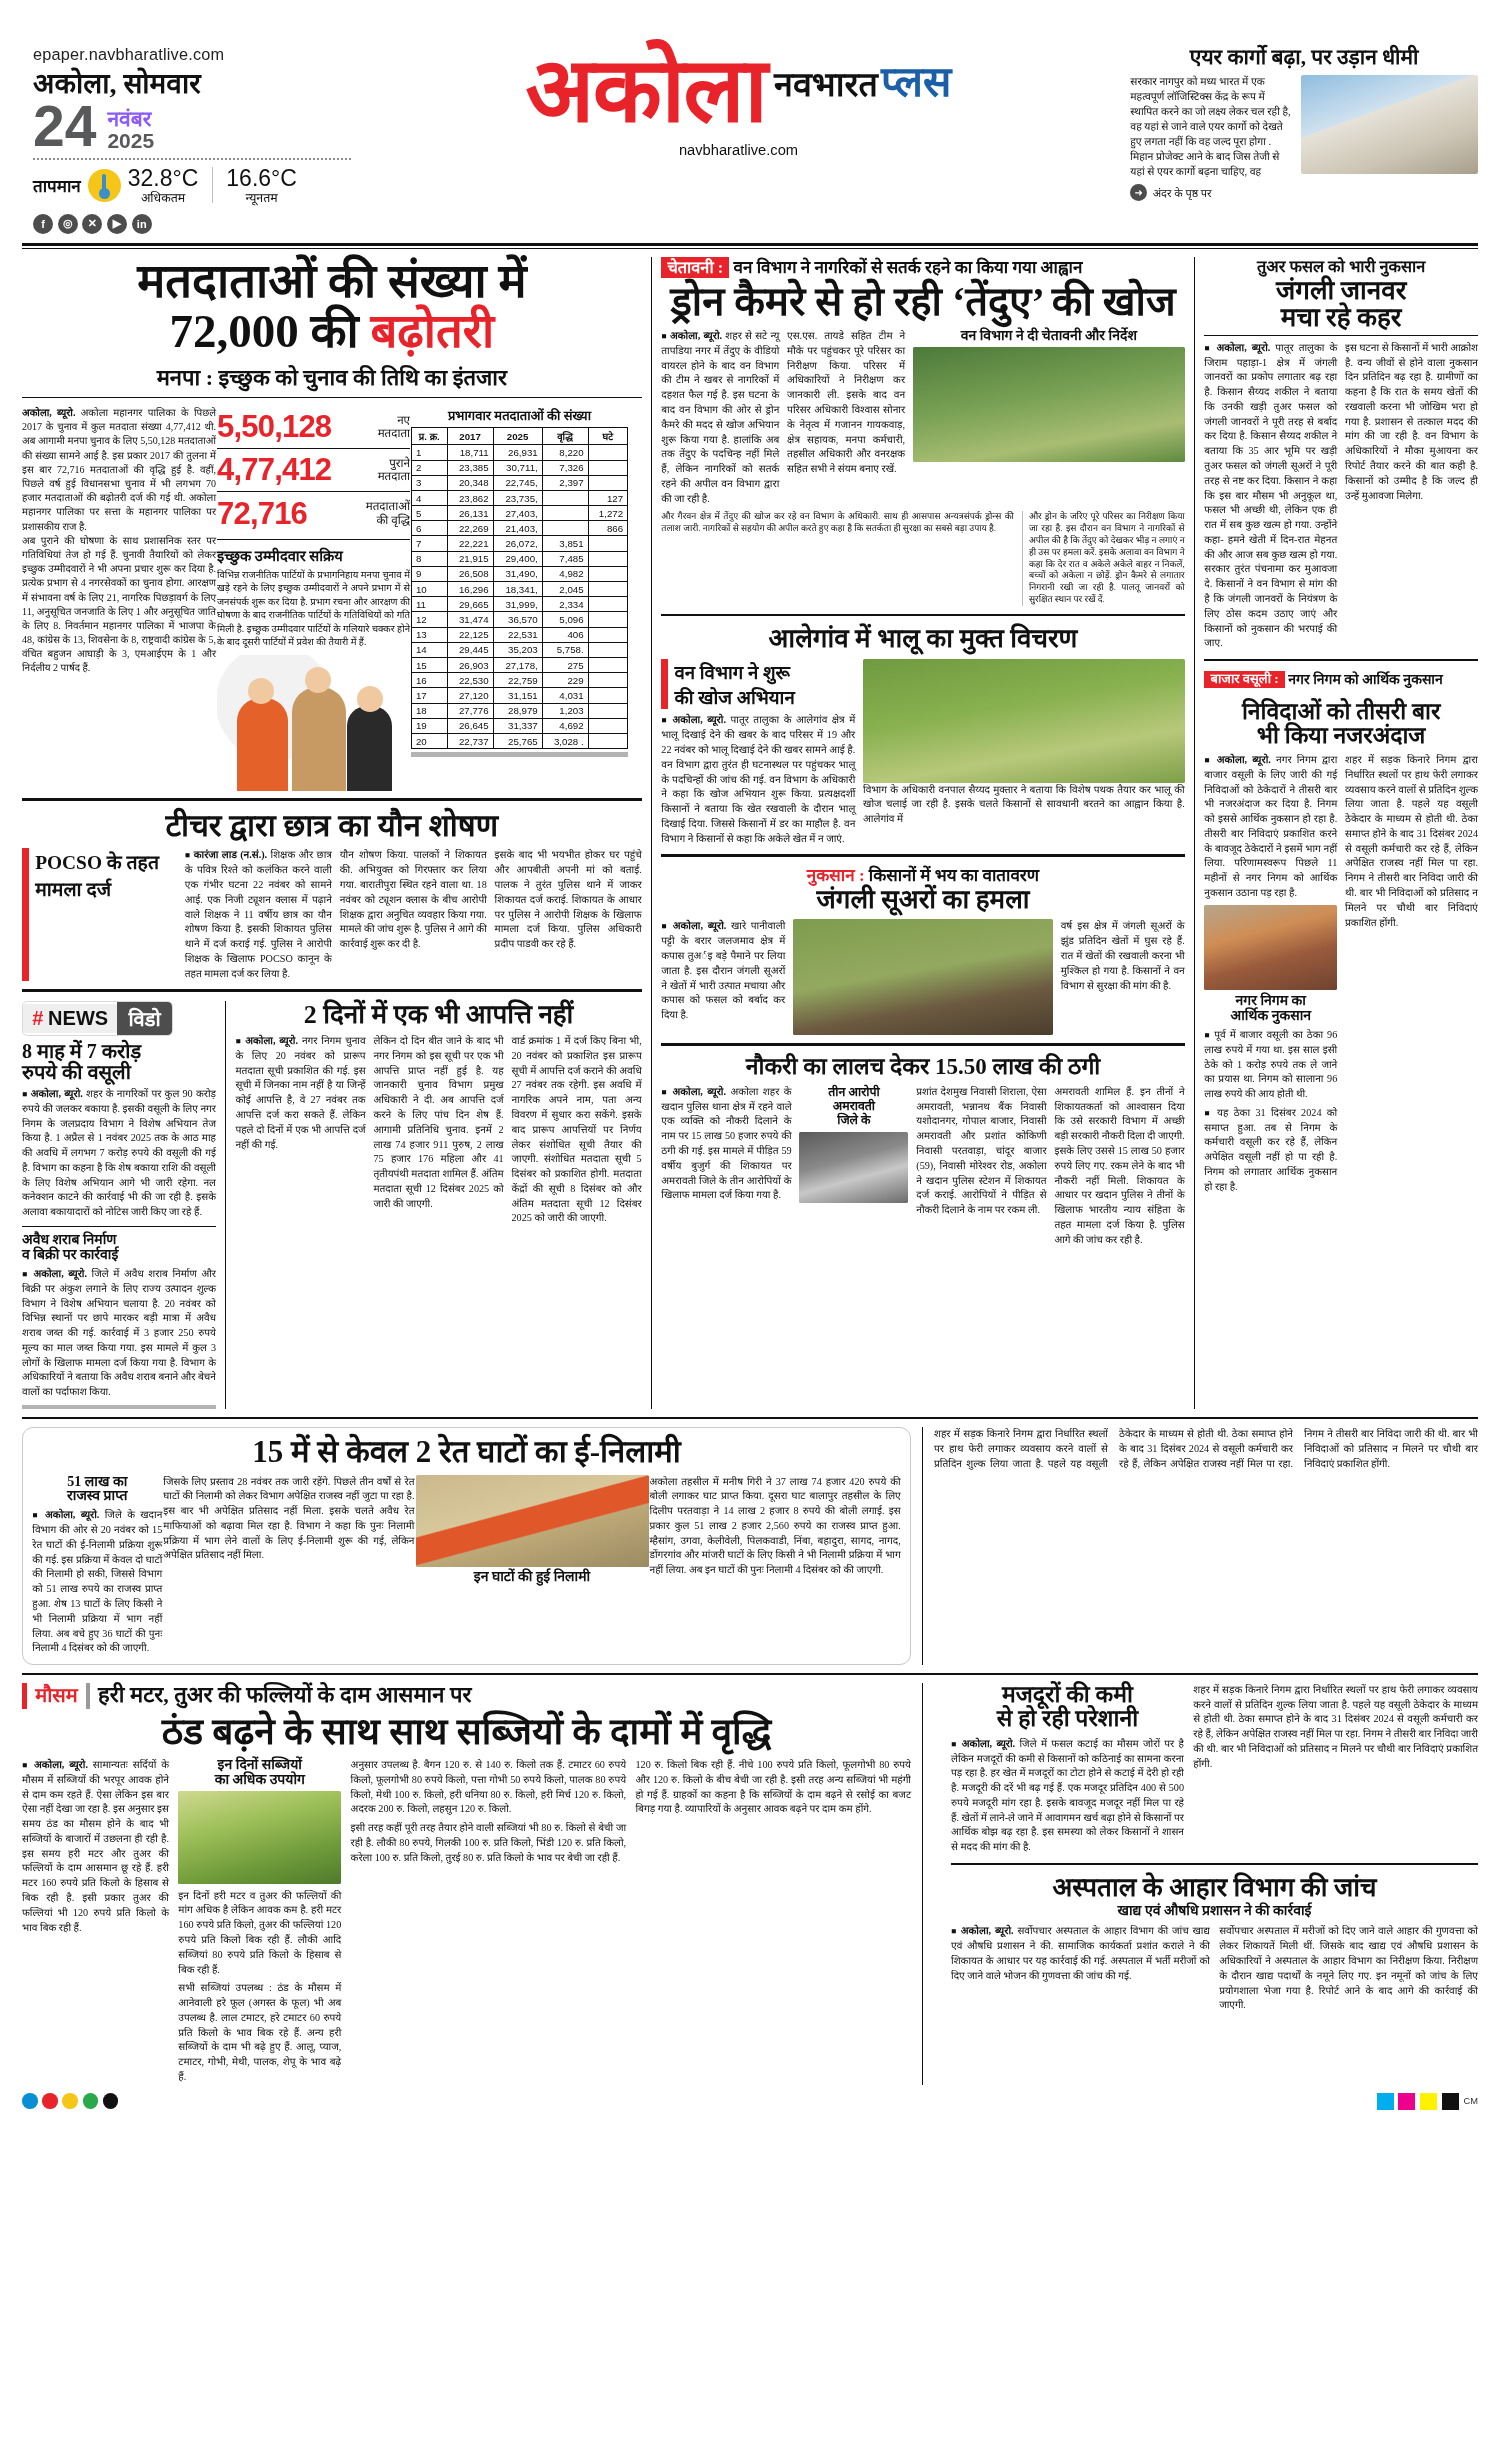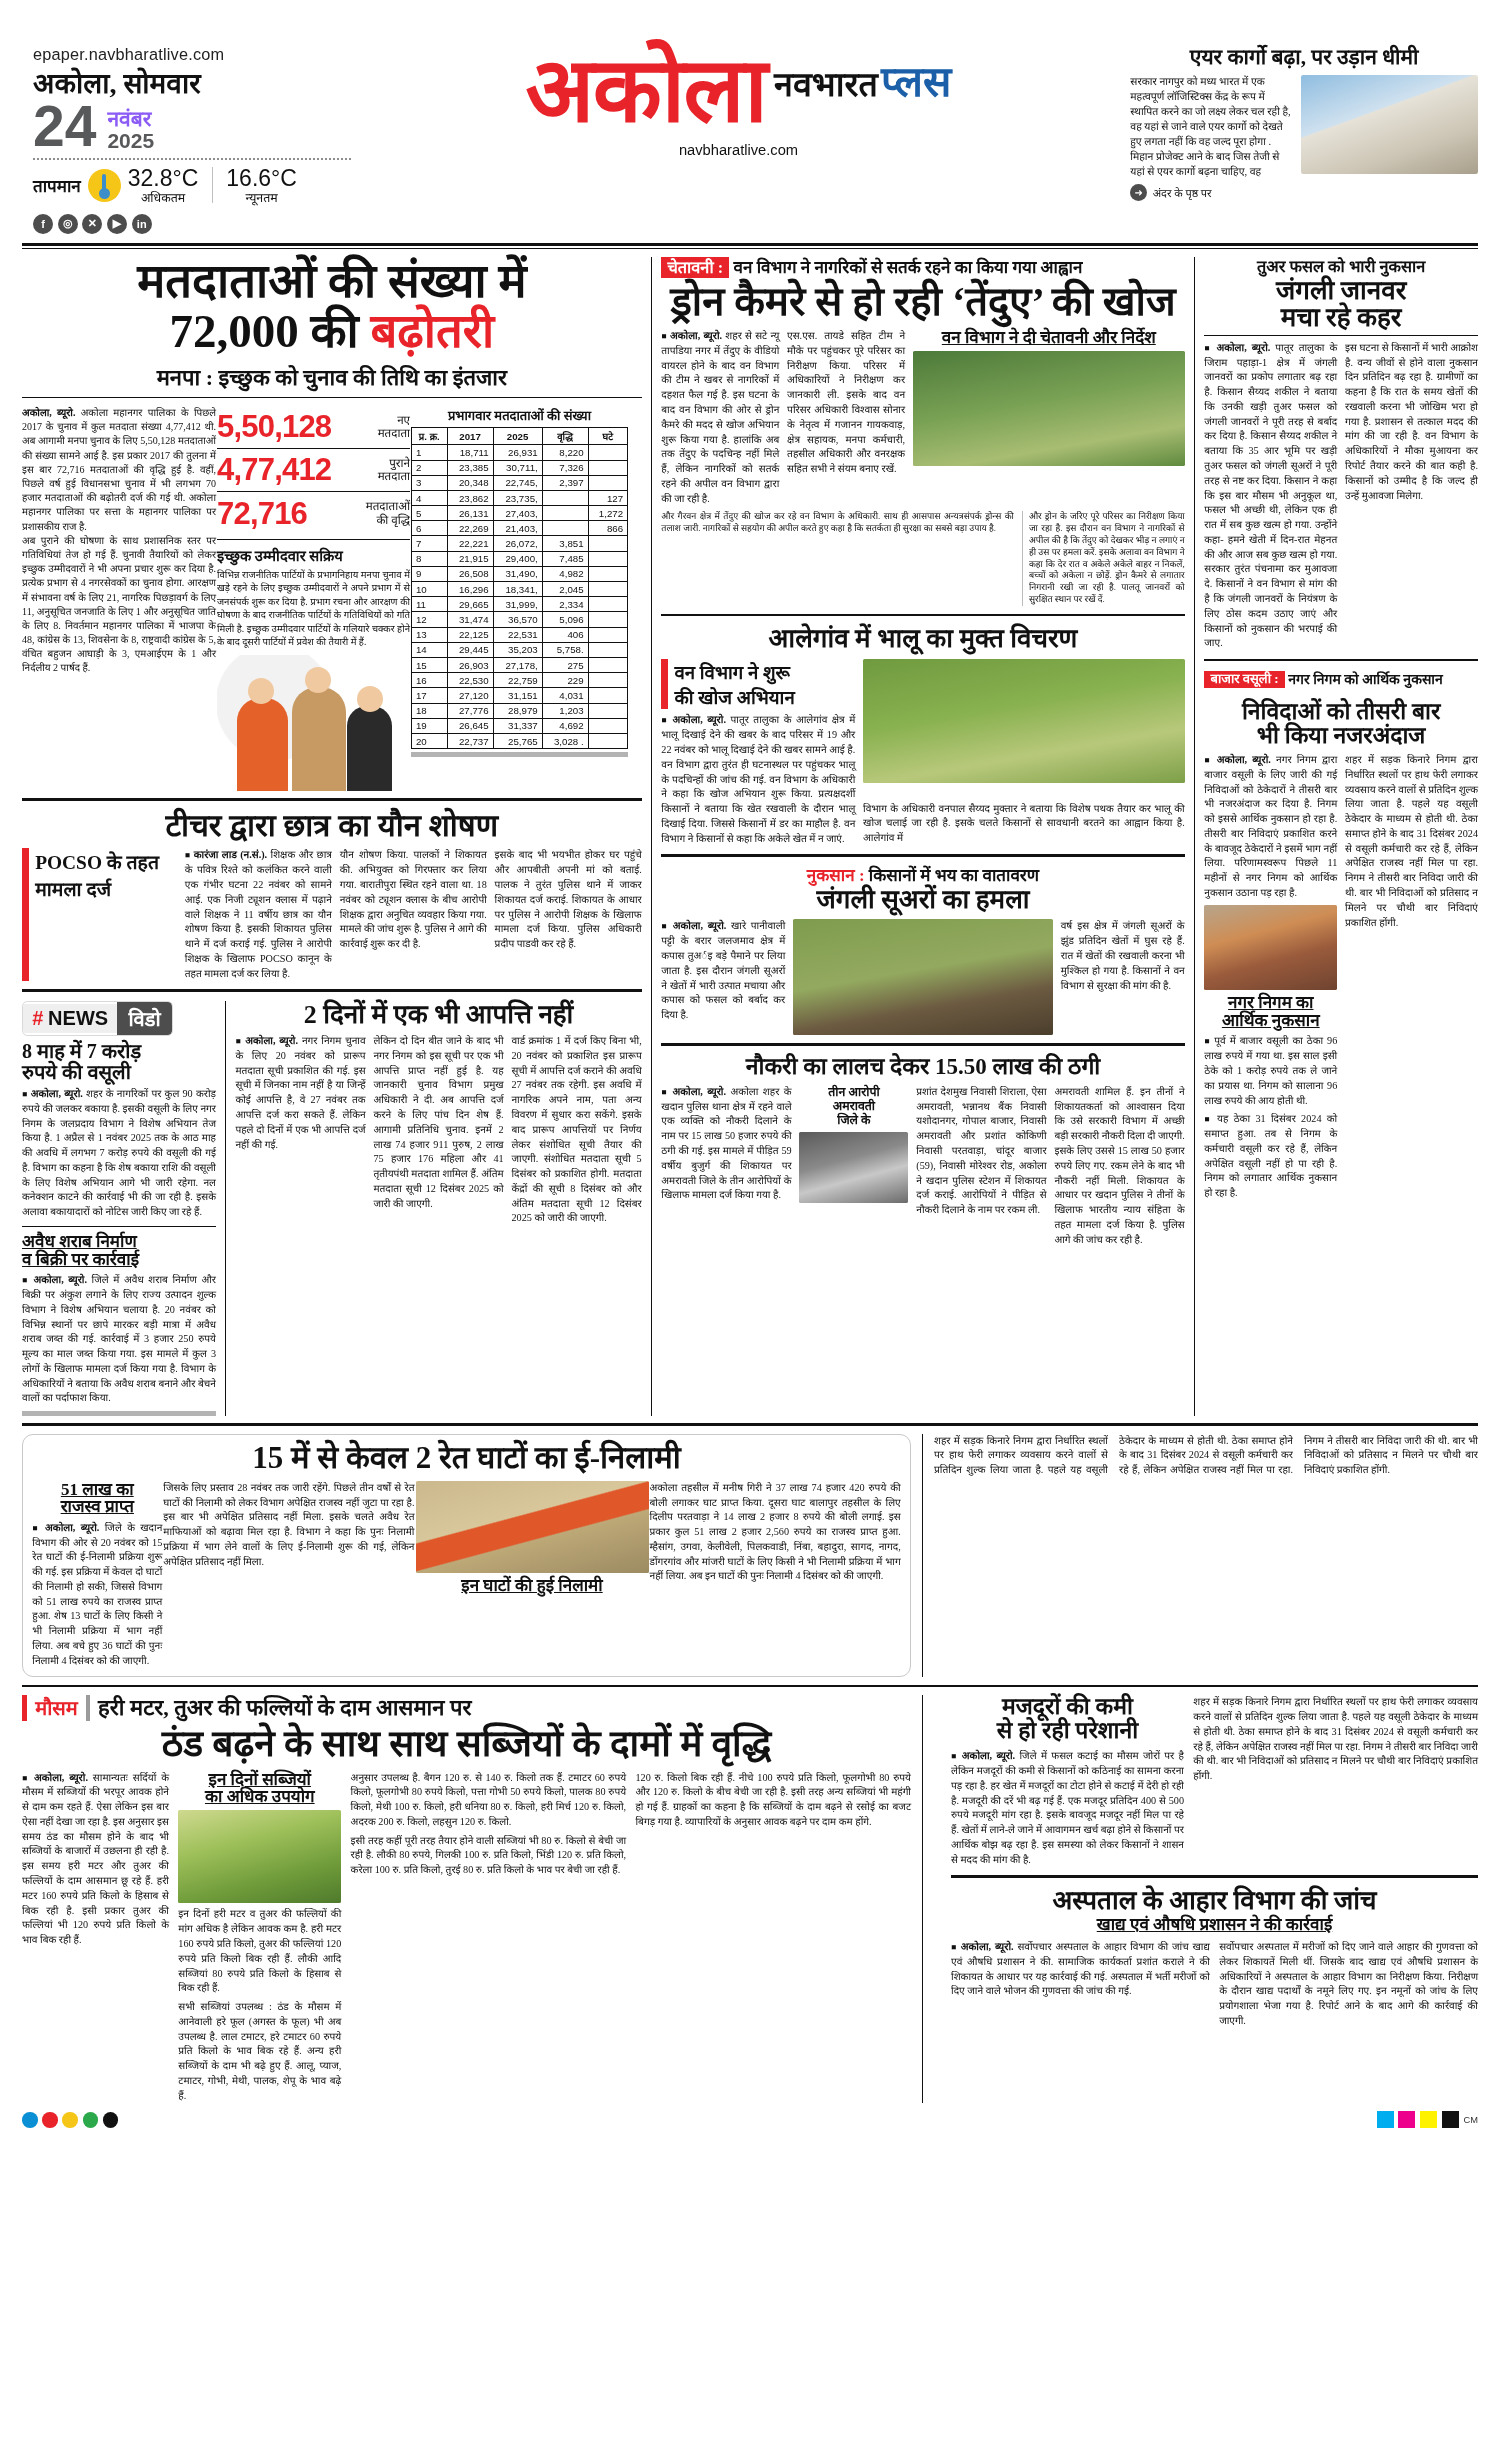--- a/index.html
+++ b/index.html
@@ -101,21 +101,21 @@
   .cart-b { position:absolute; left:75px; bottom:0; width:54px; height:104px; background:#c79a63; border-radius: 25px 25px 0 0;}
   .cart-c { position:absolute; left:130px; bottom:0; width:45px; height:85px; background:#2a2a2a; border-radius: 20px 20px 0 0;}
   .cart-h { position:absolute; width:26px; height:26px; border-radius:50%; background:#f0c9a0; }
 
   
   .sec { margin-top: 9.3px; }
   .h-40 { font-size: 31px; }
   .h-34 { font-size: 26px; }
   .h-30 { font-size: 23px; }
   .h-26 { font-size: 20px; }
-  .h-22 { font-size: 17px; text-decoration: underline; }
+  .h-22 { font-size: 14px; }
 
   .photo { border-radius: 1.6px; }
   .ph-field { background: linear-gradient(170deg,#6f9a3f 0%,#88b14f 40%,#b8c87b 70%,#7d9f48 100%); }
   .ph-forest { background: linear-gradient(170deg,#4d7a3a 0%,#7aa255 45%,#a8bd72 75%,#5f8a3f 100%); }
   .ph-pig { background: linear-gradient(170deg,#7e9c4e 0%,#93a95f 45%,#6c5a41 70%,#4a3e2c 100%); }
   .ph-excav { background: linear-gradient(165deg,#cbb98d 0%,#d8c79a 40%,#e0572a 41% 58%,#bda877 59%,#9c8b62 100%); }
   .ph-veg { background: linear-gradient(165deg,#cfd98f 0%,#9ec05a 35%,#6f9b3a 70%,#4f7a2c 100%); }
   .ph-market { background: linear-gradient(165deg,#b7a58c 0%,#cf8d54 35%,#9a5b3c 62%,#6f4330 100%); }
   .ph-cuff { background: linear-gradient(165deg,#5a5a5a 0%,#8a8a8a 40%,#c8c8c8 62%,#6b6b6b 100%); }
   .threecol { column-count: 3; column-gap: 11px; }
@@ -521,21 +521,21 @@
                 <div style="font-size:18.6px;font-weight:700">की खोज अभियान</div>
               </span>
             </div>
             <div class="body" style="margin-top:4.7px">
               <span class="bullet"></span><b>अकोला, ब्यूरो.</b>
               <span>पातूर तालुका के आलेगांव क्षेत्र में भालू दिखाई देने की खबर के बाद परिसर में 19 और 22 नवंबर को भालू दिखाई देने की खबर सामने आई है. वन विभाग द्वारा तुरंत ही घटनास्थल पर पहुंचकर भालू के पदचिन्हों की जांच की गई. वन विभाग के अधिकारी ने कहा कि खोज अभियान शुरू किया. प्रत्यक्षदर्शी किसानों ने बताया कि खेत रखवाली के दौरान भालू दिखाई दिया. जिससे किसानों में डर का माहौल है. वन विभाग ने किसानों से कहा कि अकेले खेत में न जाएं.</span>
             </div>
           </div>
           <div style="flex:1">
             <div class="photo ph-field" style="height:124px"></div>
-            <div class="body" style="margin-top:19px">विभाग के अधिकारी वनपाल सैय्यद मुक्तार ने बताया कि विशेष पथक तैयार कर भालू की खोज चलाई जा रही है. इसके चलते किसानों से सावधानी बरतने का आह्वान किया है. आलेगांव में</div>
+            <div class="body" style="margin-top:0">विभाग के अधिकारी वनपाल सैय्यद मुक्तार ने बताया कि विशेष पथक तैयार कर भालू की खोज चलाई जा रही है. इसके चलते किसानों से सावधानी बरतने का आह्वान किया है. आलेगांव में</div>
           </div>
         </div>
       </div>
 
       <div class="hr2" style="margin-top:7.8px"></div>
 
       <div class="sec">
         <div class="kicker" style="text-align:center">
           <span class="hl-red">नुकसान :</span> किसानों में भय का वातावरण
         </div>

